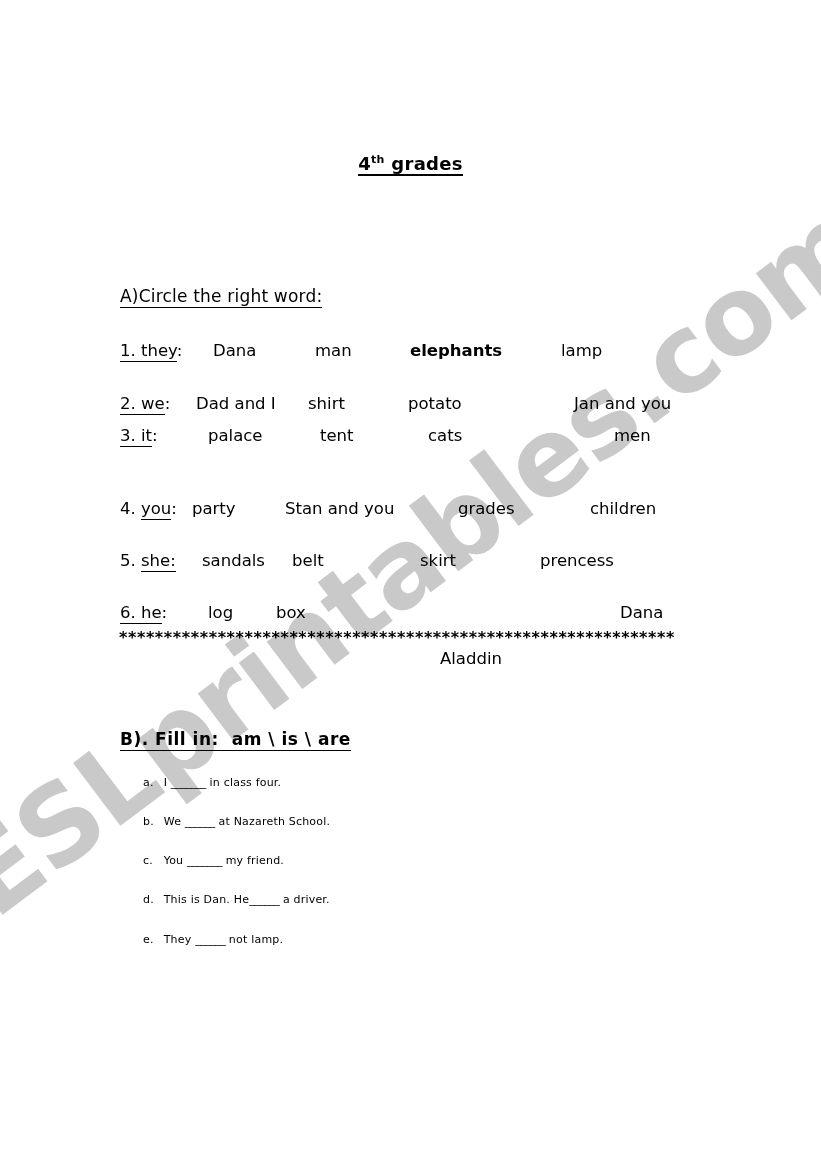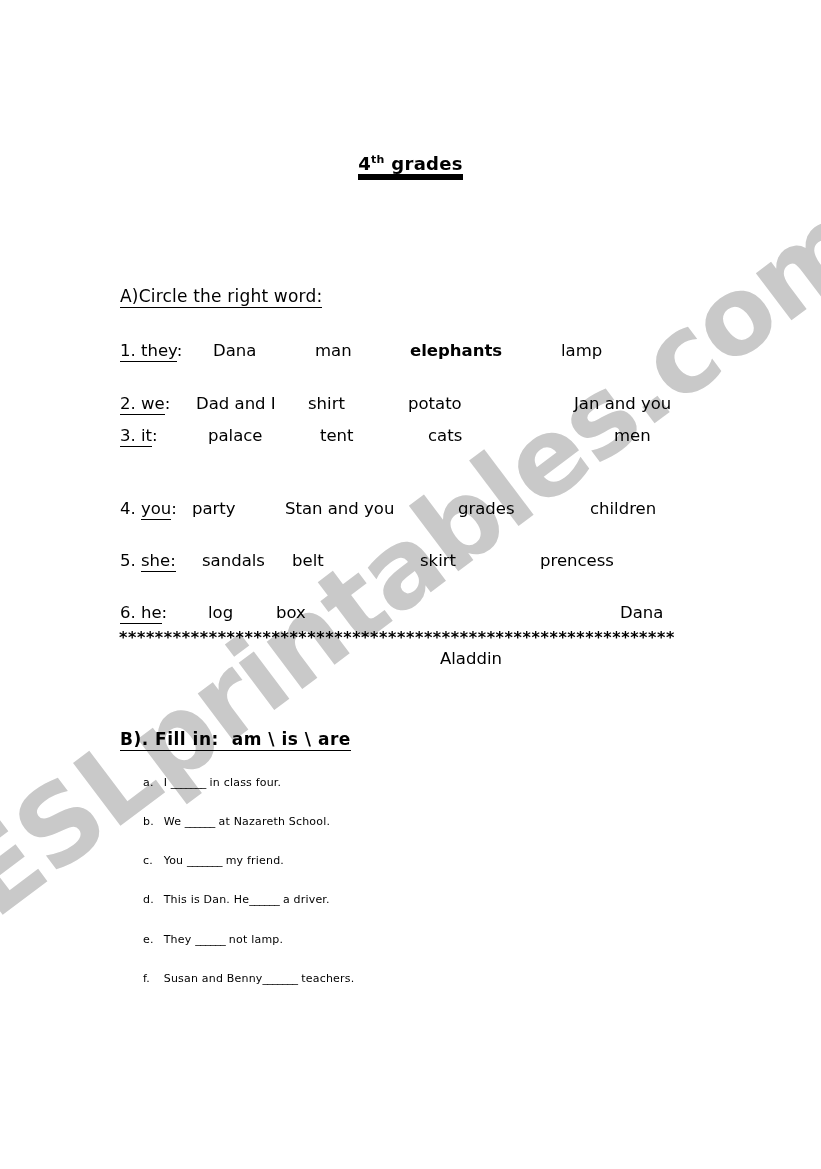--- a/index.html
+++ b/index.html
@@ -62,21 +62,21 @@
     line-height: 1.15;
   }
   .doc-subtitle-wrap {
     margin-top: 7px;
     text-align: center;
   }
   .doc-subtitle {
     display: inline-block;
     font-size: 18px;
     font-weight: bold;
-    border-bottom: 6px solid #000000;
+    border-bottom: 2px solid #000000;
     padding-bottom: 0px;
     letter-spacing: 0.3px;
   }
   .doc-subtitle sup {
     font-size: 11px;
     vertical-align: super;
     line-height: 0;
   }
 
   
@@ -249,19 +249,15 @@
     <div class="fill-item" style="top:893px;">
       <span class="marker">d.</span>
       <span>This is Dan. He</span><span class="blank">______</span><span> a driver.</span>
     </div>
 
     <div class="fill-item" style="top:933px;">
       <span class="marker">e.</span>
       <span>They </span><span class="blank">______</span><span> not lamp.</span>
     </div>
 
-    <div class="fill-item" style="top:972px;">
-      <span class="marker">f.</span>
-      <span>Susan and Benny</span><span class="blank">_______</span><span> teachers.</span>
-    </div>
 
   </div>
 </div>
 
 </body></html>

